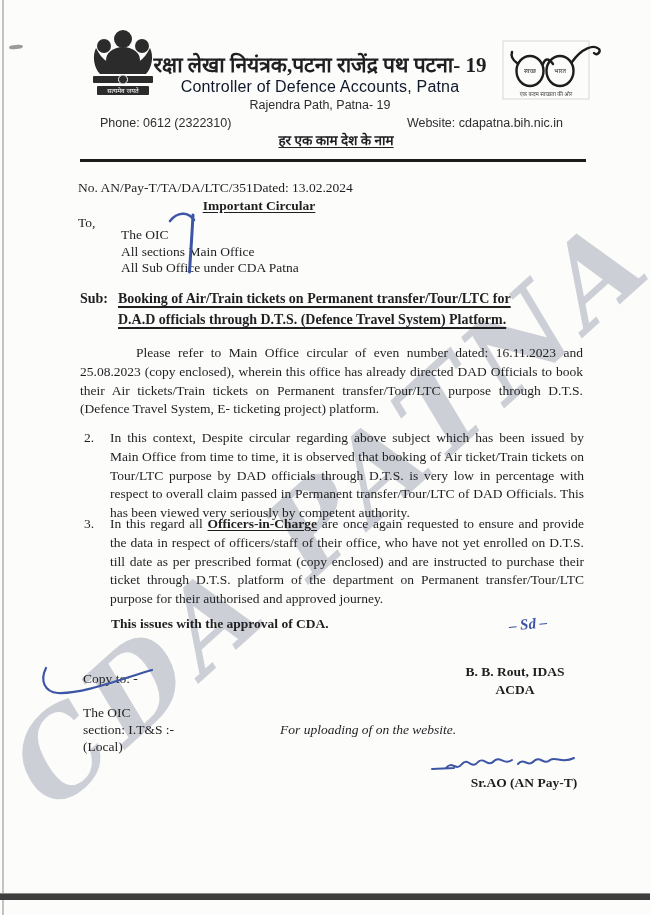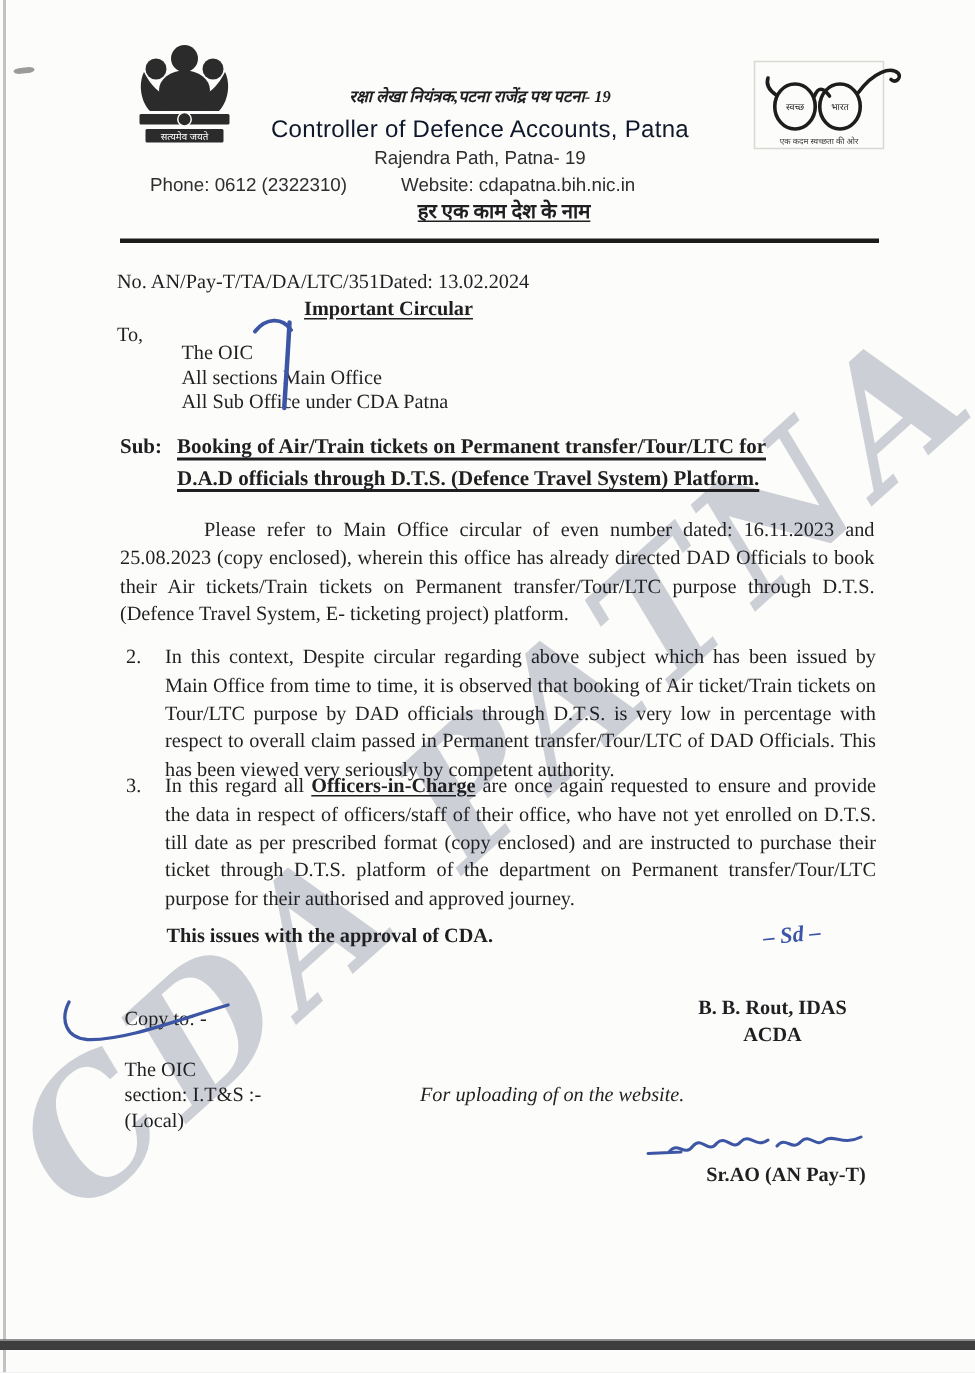--- a/index.html
+++ b/index.html
@@ -10,24 +10,24 @@
   
   .edge-left{left:2px;top:0;width:2px;height:915px;background:#c2c2c2;}
   .edge-bottom{left:0;top:893px;width:650px;height:6px;background:#3e3e3e;border-top:1px solid #8a8a8a;}
   .smudge{left:9px;top:45px;width:14px;height:4px;background:#4a4a4a;opacity:.55;border-radius:40%/60%;transform:rotate(-6deg);}
   
   .watermark{left:330px;top:512px;transform:translate(-50%,-50%) rotate(-42deg);
              font-size:112px;font-weight:bold;font-style:italic;letter-spacing:8px;white-space:nowrap;
              color:rgba(132,140,158,0.40);font-family:"DejaVu Serif","Liberation Serif",serif;pointer-events:none;}
   
   .hdr-center{left:148px;top:55px;width:344px;text-align:center;}
-  .hindi-title{font-size:11px;font-weight:bold;line-height:21px;font-style:italic;}
+  .hindi-title{font-size:21px;font-weight:bold;line-height:21px;}
   .org-name{font-size:16px;line-height:21px;color:#0f172a;letter-spacing:.2px;}
   .address{font-size:12.5px;line-height:16px;color:#2e2e30;}
-  .phone-row{left:100px;top:116px;width:463px;display:flex;justify-content:flex-start;
+  .phone-row{left:100px;top:116px;width:463px;display:flex;justify-content:space-between;
              font-size:12.5px;color:#2e2e30;gap:36px;}
   .slogan{left:10px;top:131px;width:640px;text-align:center;font-size:13.5px;font-weight:bold;}
   .slogan span{text-decoration:underline;text-underline-offset:2px;margin-left:12px;}
   .hrule{left:80px;top:159px;width:506px;height:3px;background:#1c1c1c;}
   
   .ref-row{left:78px;top:180px;width:492px;display:flex;justify-content:flex-start;font-size:13.5px;}
   .circ-heading{left:0;top:198px;width:518px;text-align:center;font-size:13.5px;font-weight:bold;}
   .circ-heading span{text-decoration:underline;text-underline-offset:2px;}
   .to-label{left:78px;top:215px;font-size:13.5px;}
   .to-lines{left:121px;top:227px;font-size:13.5px;line-height:16.5px;}

